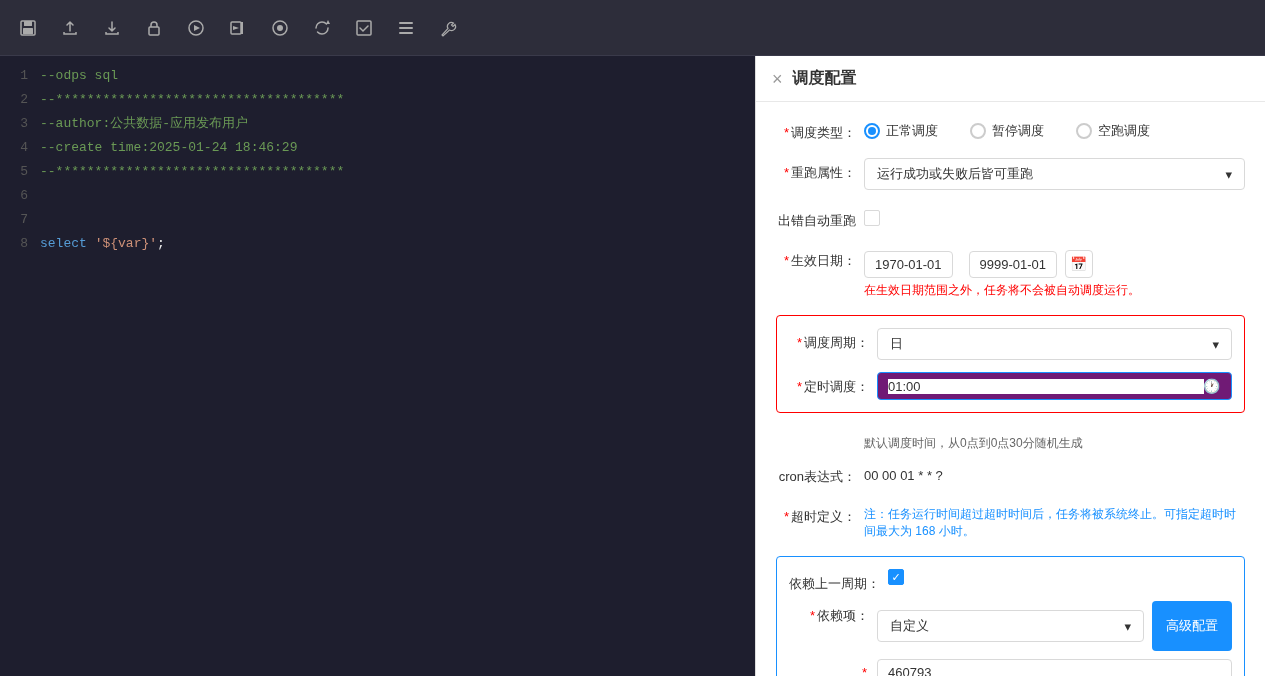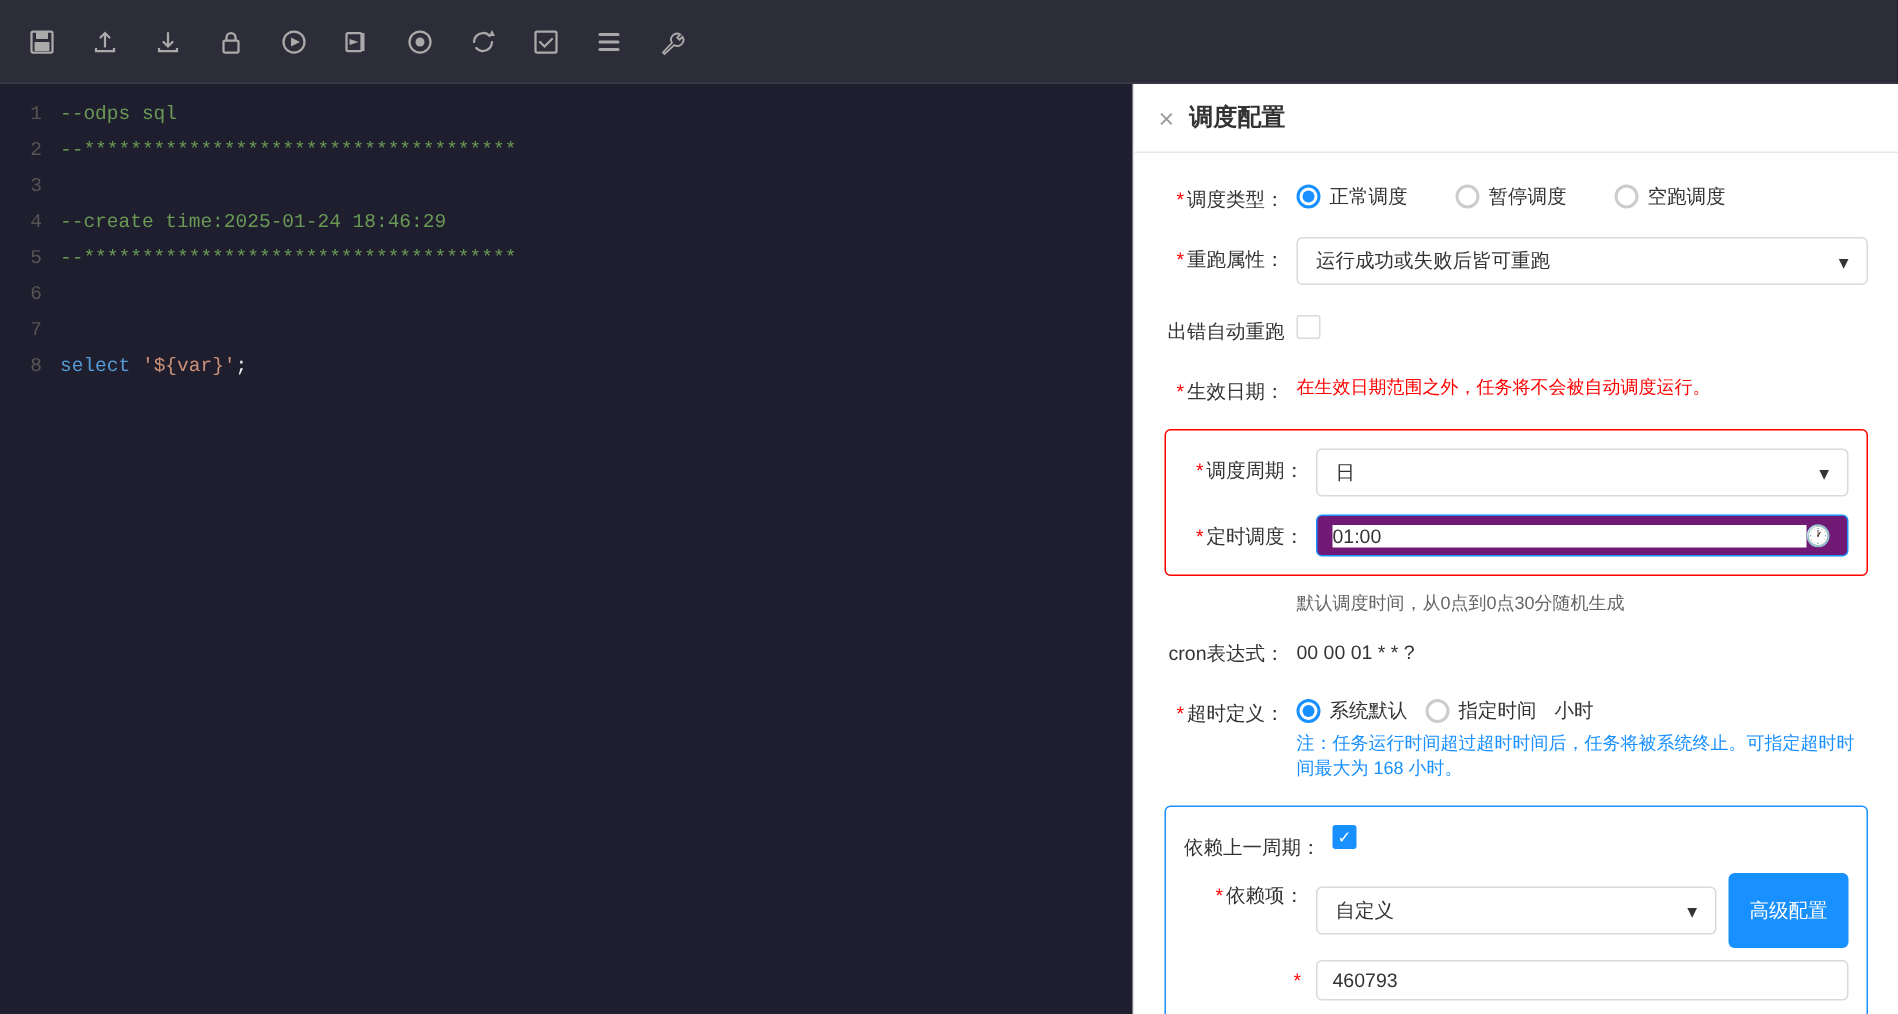--- a/index.html
+++ b/index.html
@@ -253,21 +253,21 @@
       font-size: 12px;
       color: #666;
       margin-top: 4px;
     }
 
     
     .highlight-box {
       border: 1.5px solid #f00;
       border-radius: 4px;
       padding: 12px;
-      margin-bottom: 16px;
+      margin-bottom: 28px;
     }
     .highlight-box .form-row {
       margin-bottom: 12px;
     }
     .highlight-box .form-row:last-child {
       margin-bottom: 0;
     }
 
     
     .time-input-wrap {
@@ -438,20 +438,21 @@
     <div class="code-line">
           <span class="line-num">1</span>
           <span class="line-comment">--odps sql</span>
         </div>
         <div class="code-line">
           <span class="line-num">2</span>
           <span class="line-comment">--*************************************</span>
         </div>
         <div class="code-line">
           <span class="line-num">3</span>
+          <span class="line-comment">--author:公共数据-应用发布用户</span>
         </div>
         <div class="code-line">
           <span class="line-num">4</span>
           <span class="line-comment">--create time:2025-01-24 18:46:29</span>
         </div>
         <div class="code-line">
           <span class="line-num">5</span>
           <span class="line-comment">--*************************************</span>
         </div>
         <div class="code-line">
@@ -528,20 +529,26 @@
             <div class="checkbox-box"></div>
           </div>
         </div>
       </div>
 
       <div class="form-row">
         <div class="form-label">
           <span class="required">*</span><span>生效日期：</span>
         </div>
         <div class="form-content">
+          <div class="date-range">
+            <div class="date-input">1970-01-01</div>
+            <span class="date-sep"></span>
+            <div class="date-input">9999-01-01</div>
+            <div class="date-icon">📅</div>
+          </div>
           <div class="warn-text">在生效日期范围之外，任务将不会被自动调度运行。</div>
         </div>
       </div>
 
       <div class="highlight-box">
 
         <div class="form-row">
           <div class="form-label">
             <span class="required">*</span><span>调度周期：</span>
           </div>
@@ -583,33 +590,20 @@
             <span class="cron-value">00 00 01 * * ?</span>
           </div>
         </div>
       </div>
 
       <div class="form-row">
         <div class="form-label">
           <span class="required">*</span><span>超时定义：</span>
         </div>
         <div class="form-content">
-          <div class="timeout-row">
-            <label class="radio-item">
-              <div class="radio-circle checked">
-                <div></div>
-              </div>
-              <span>系统默认</span>
-            </label>
-            <label class="radio-item">
-              <div class="radio-circle"></div>
-              <span>指定时间</span>
-            </label>
-            <span class="timeout-unit">小时</span>
-          </div>
           <div class="timeout-note">注：任务运行时间超过超时时间后，任务将被系统终止。可指定超时时间最大为 168 小时。</div>
         </div>
       </div>
 
       <div class="blue-box">
 
         <div class="form-row">
           <div class="form-label" style="white-space:nowrap;">
             <span>依赖上一周期：</span>
           </div>

